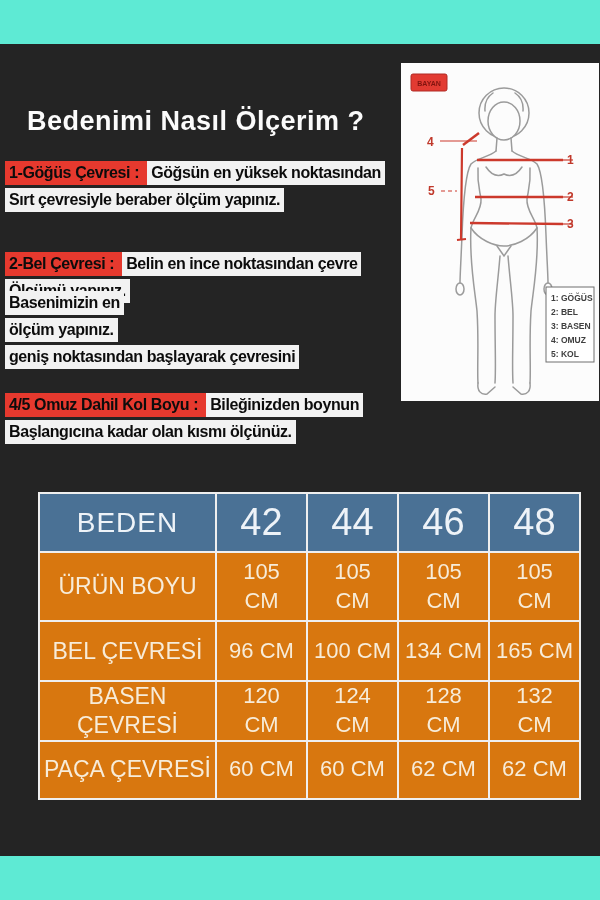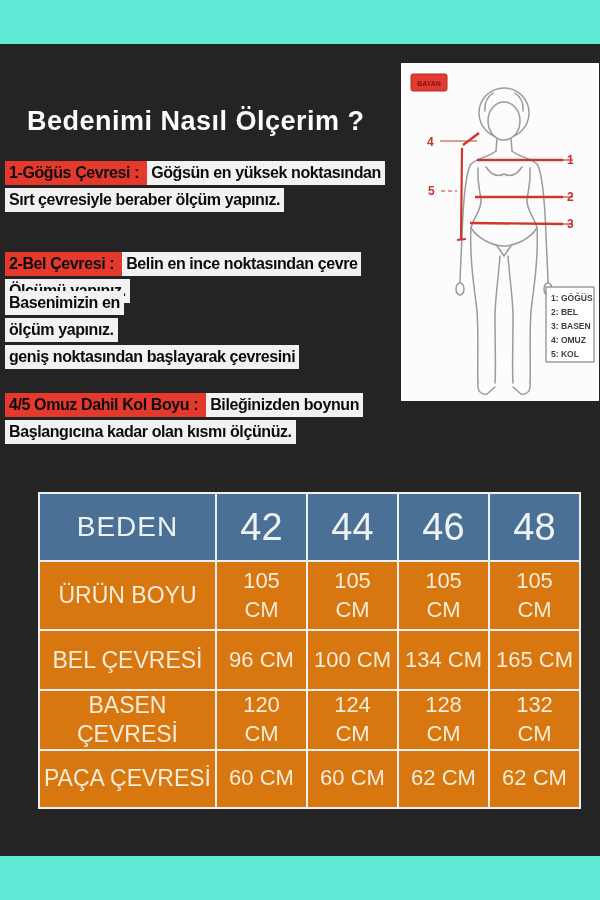--- a/index.html
+++ b/index.html
@@ -22,21 +22,21 @@
   .hl-white { background:#f2f2f2; }
 
   .diagram { position:absolute; left:401px; top:19px; width:198px; height:338px;
              background:#fcfcfc; }
   .diagram svg { display:block; width:198px; height:338px; }
 
   .size-table { position:absolute; left:38px; top:448px; width:541px;
                 border-collapse:collapse; table-layout:fixed; }
   .size-table td { border:2px solid #efefef; text-align:center; vertical-align:middle;
                    overflow:hidden; }
-  .head-row td { background:#4a7195; color:#eef3f8; height:68px; }
+  .head-row td { background:#4a7195; color:#eef3f8; height:59px; }
   .data-row td { background:#d8770f; color:#f7ecd9; }
   .h-label { font-size:28px; letter-spacing:1px; }
   .h-num   { font-size:38px; }
   .r-label { font-size:23px; white-space:pre-line; line-height:1.25; }
   .r-val   { font-size:22px; white-space:pre-line; line-height:1.3; }
   .row-urun td  { height:69px; }
   .row-bel td   { height:60px; }
   .row-basen td { height:54px; }
   .row-paca td  { height:58px; }
 </style>

